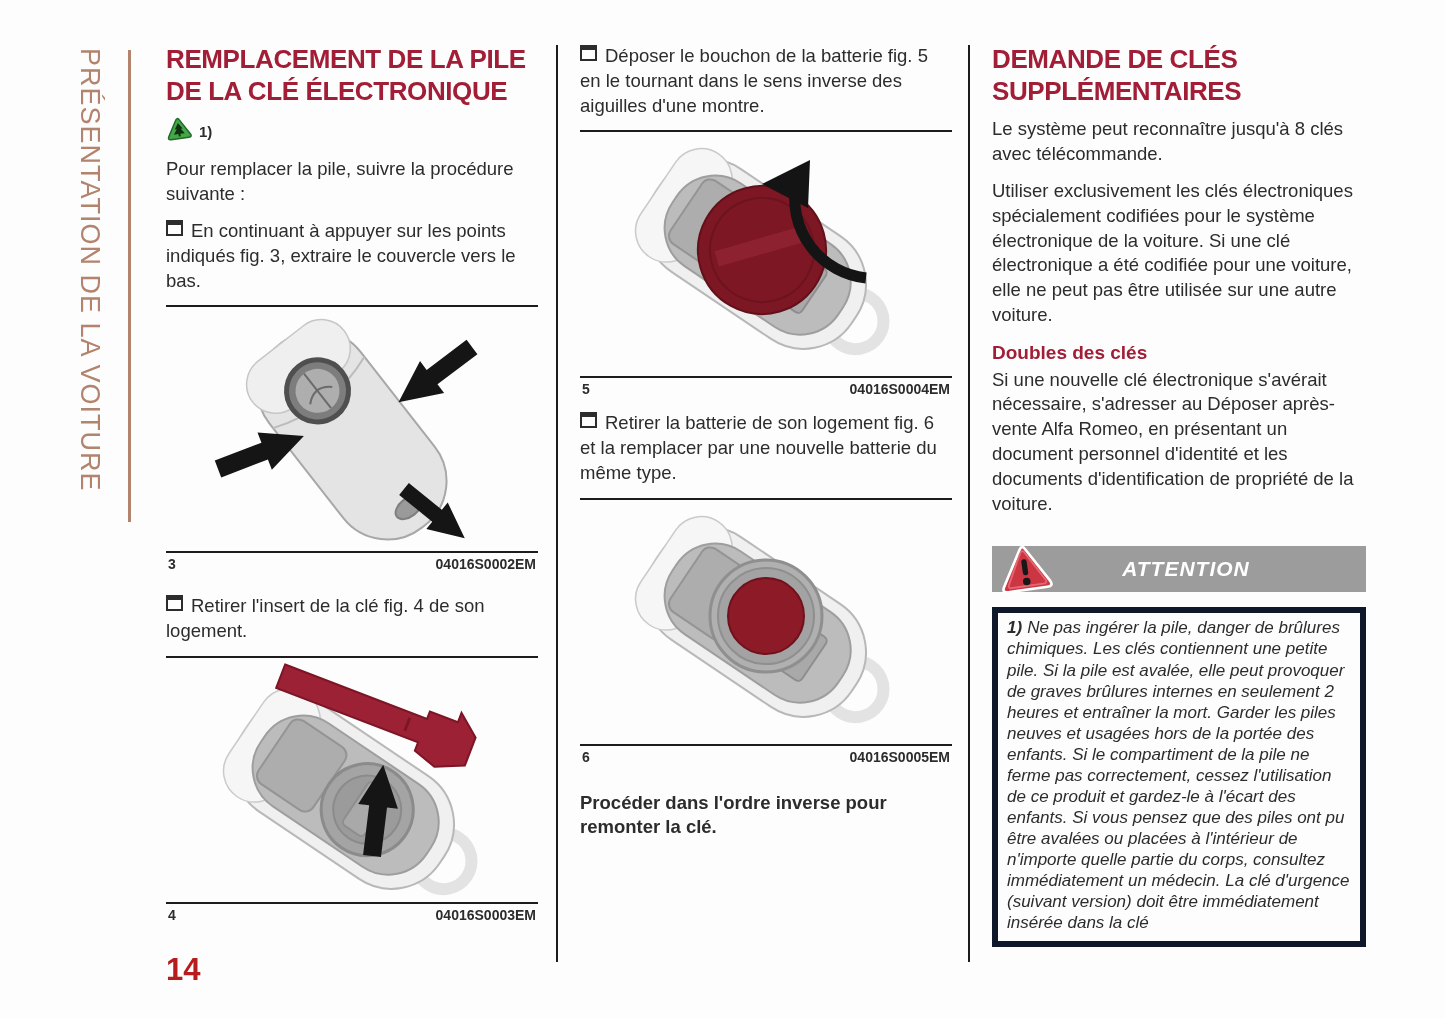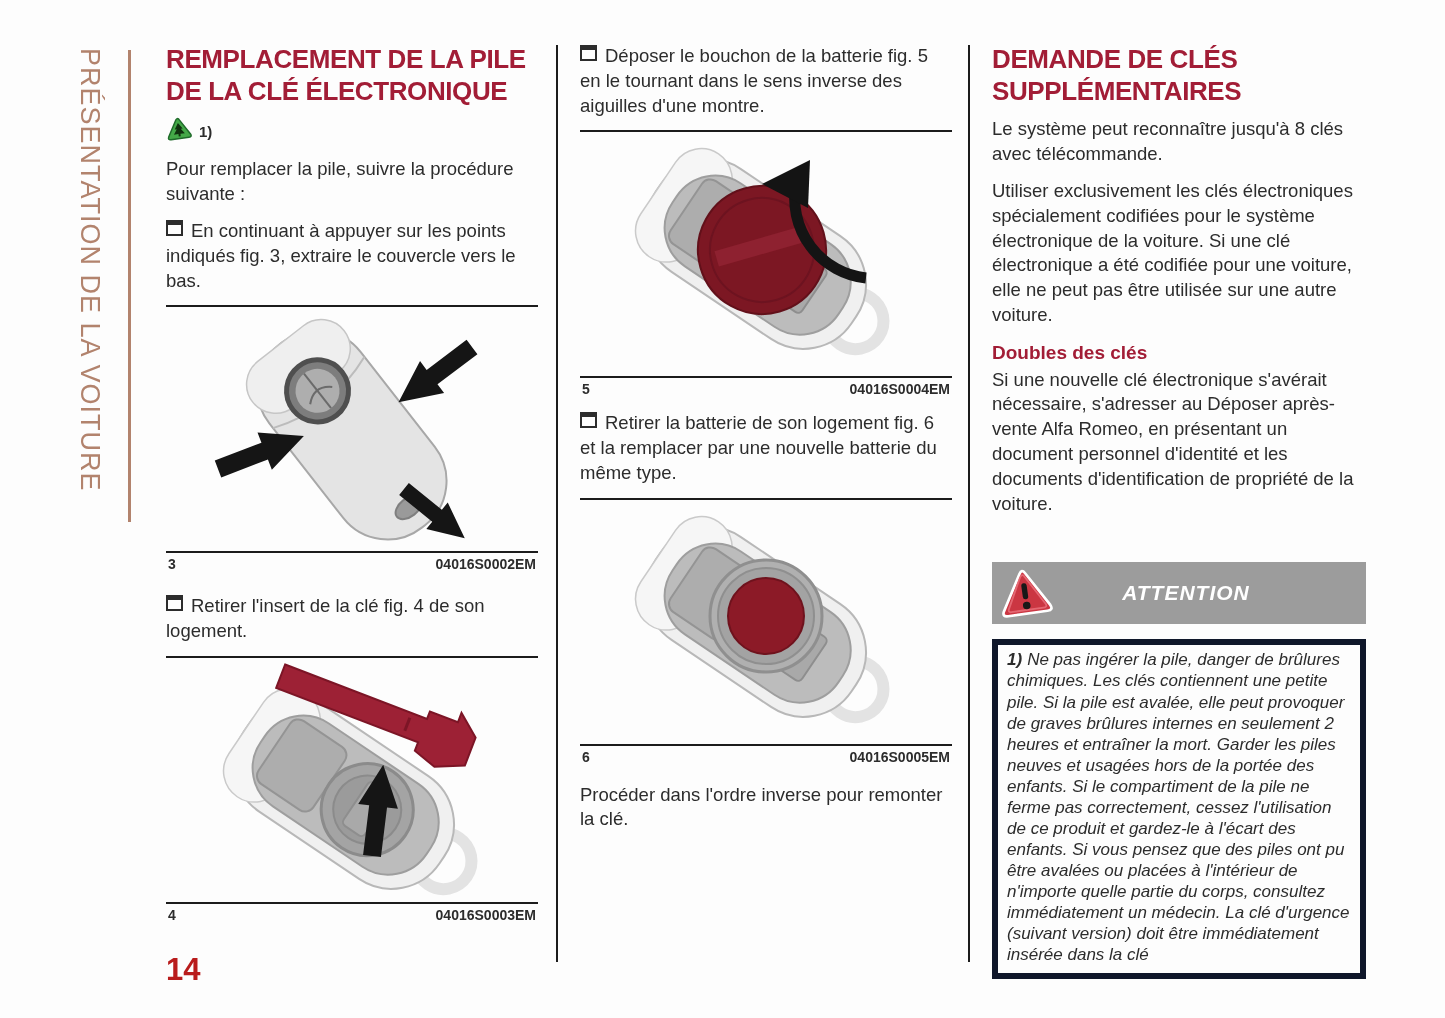--- a/index.html
+++ b/index.html
@@ -24,21 +24,21 @@
   .iconrow{display:flex;align-items:center;gap:7px;margin:2px 0 12px 0;}
   .iconrow .marker{font-weight:bold;font-size:15px;}
   .tilt{transform:rotate(-8deg);}
   
   .fig{margin:2px 0 14px 0;border-top:2px solid #1c1c1c;}
   .fig-art{height:244px;border-bottom:2px solid #1c1c1c;overflow:hidden;}
   .fig-art svg{display:block;width:100%;height:100%;}
   .fig-cap{display:flex;justify-content:space-between;align-items:baseline;
            font-weight:bold;font-size:14px;padding:3px 2px 0 2px;}
   
-  .banner{margin-top:46px;height:62px;background:#9c9c9c;display:flex;align-items:center;padding:0 6px;}
+  .banner{margin-top:30px;height:46px;background:#9c9c9c;display:flex;align-items:center;padding:0 6px;}
   .banner .w-icon{width:54px;height:50px;flex:0 0 auto;}
   .banner .w-text{flex:1;text-align:center;color:#ffffff;font-weight:bold;font-style:italic;
                   font-size:21px;letter-spacing:1px;padding-right:40px;}
   
   .notebox{margin-top:15px;border:6px solid #0f172a;padding:4px 9px 7px 9px;
            font-style:italic;font-size:17px;line-height:1.24;}
   .notebox .marker{font-weight:bold;margin-right:5px;}
   .pagenum{position:absolute;left:166px;top:952px;font-size:31px;font-weight:bold;color:#b91c1c;text-align:center;}
 </style>
 </head>
@@ -168,21 +168,21 @@
           <circle cx="186" cy="116" r="48" fill="#a3a3a3" stroke="#8f8f8f" stroke-width="2"></circle>
           <circle cx="186" cy="116" r="38" fill="#8c1a27" stroke="#6f121d" stroke-width="2"></circle>
         </svg>
       </div>
       <figcaption class="fig-cap">
         <span>6</span>
         <span>04016S0005EM</span>
       </figcaption>
     </figure>
 
-    <p style="margin-top:18px;">Procéder dans l'ordre inverse pour remonter la clé.</p>
+    <p style="margin-top:26px;font-weight:bold;">Procéder dans l'ordre inverse pour remonter la clé.</p>
   </div>
 
   <div class="col col3">
     <h1>DEMANDE DE CLÉS SUPPLÉMENTAIRES</h1>
     <p>Le système peut reconnaître jusqu'à 8 clés avec télécommande.</p>
     <p>Utiliser exclusivement les clés électroniques spécialement codifiées pour le système électronique de la voiture. Si une clé électronique a été codifiée pour une voiture, elle ne peut pas être utilisée sur une autre voiture.</p>
     <h2>Doubles des clés</h2>
     <p>Si une nouvelle clé électronique s'avérait nécessaire, s'adresser au Déposer après-vente Alfa Romeo, en présentant un document personnel d'identité et les documents d'identification de propriété de la voiture.</p>
 
     <div class="banner">

